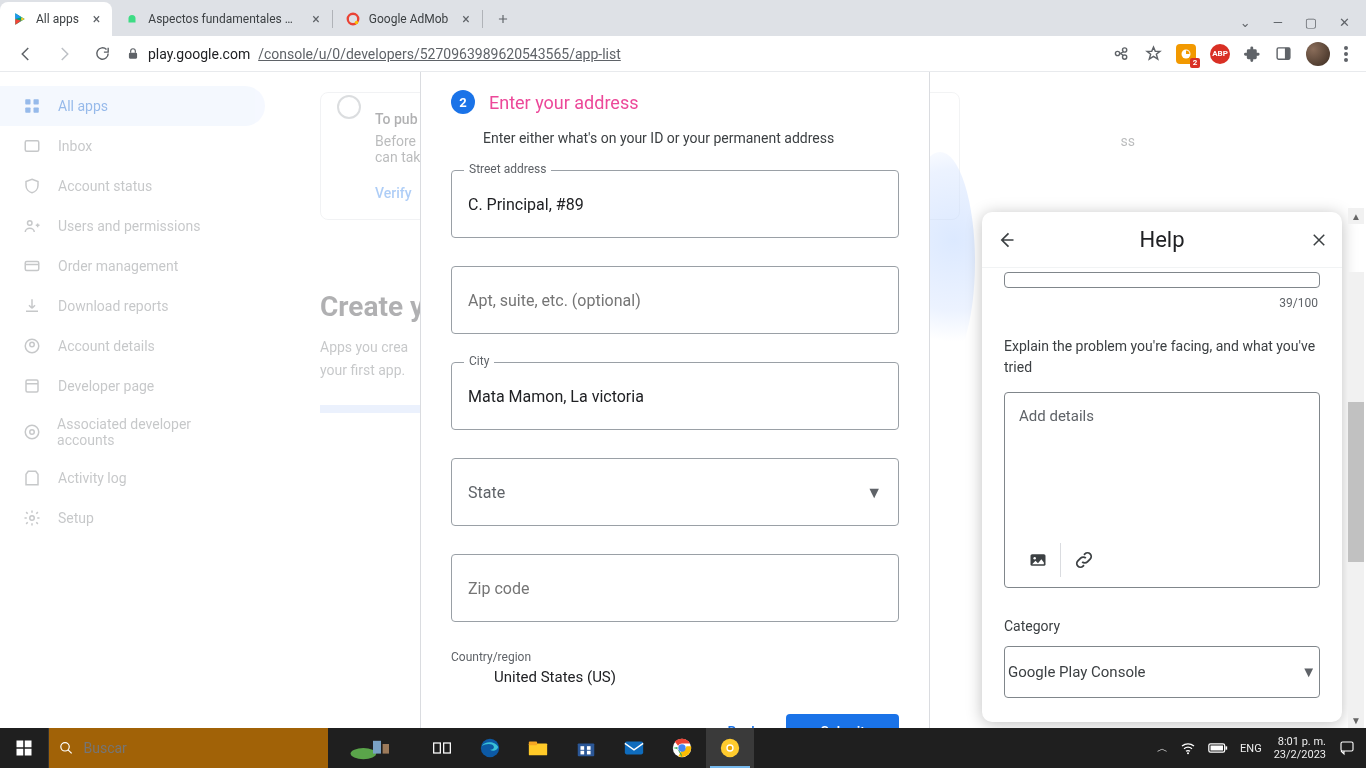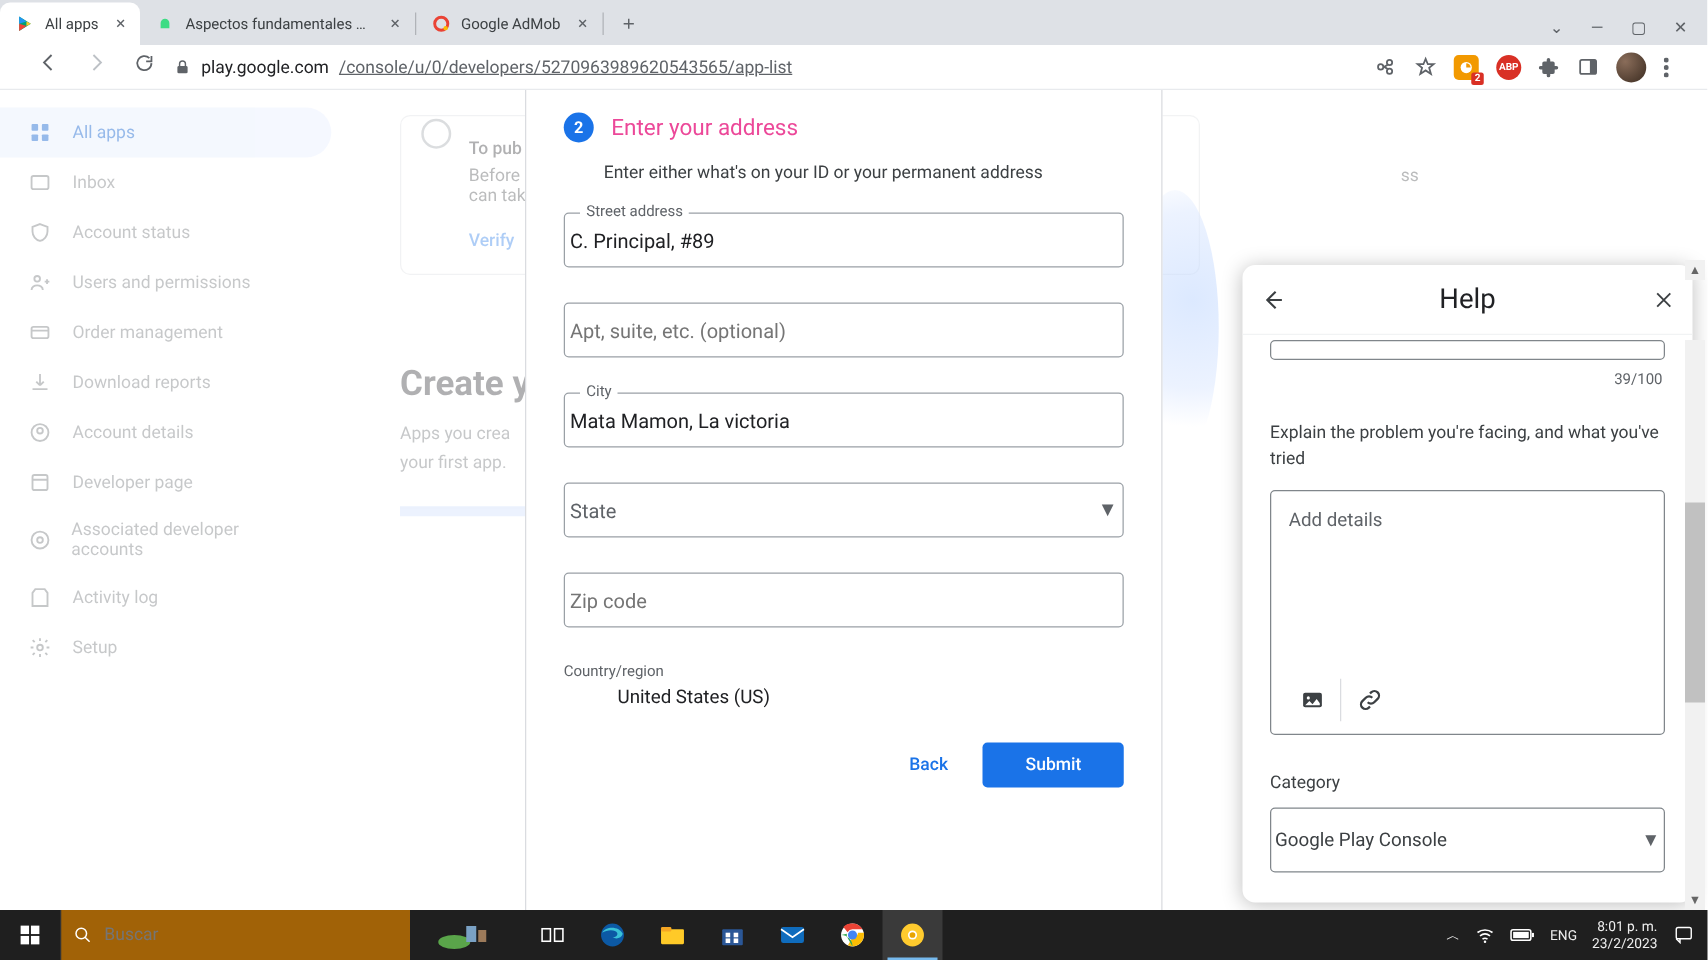--- a/index.html
+++ b/index.html
@@ -10,21 +10,21 @@
   .tab { height: 34px; display: flex; align-items: center; padding: 0 12px; font-size: 12px; color: #3c4043; gap: 8px; max-width: 240px; border-top-left-radius: 8px; border-top-right-radius: 8px; position: relative; }
   .tab.active { background: #fff; }
   .tab .favicon { width: 16px; height: 16px; display: flex; align-items: center; justify-content: center; }
   .tab .tab-title { white-space: nowrap; overflow: hidden; text-overflow: ellipsis; max-width: 150px; }
   .tab .close { color: #5f6368; font-size: 14px; margin-left: 6px; cursor: pointer; }
   .tab-sep { width: 1px; height: 18px; background: #b0b3b8; margin: 0 0px 8px 0; }
   .newtab { width: 28px; height: 28px; display: flex; align-items: center; justify-content: center; color: #5f6368; margin: 0 6px 3px 6px; border-radius: 50%; }
   .win-controls { margin-left: auto; display: flex; align-items: center; gap: 22px; padding: 0 16px 6px 0; color: #5f6368; }
   .win-controls span { font-size: 13px; }
 
-  .chrome-addr { height: 36px; background: #fff; border-bottom: 1px solid #e8eaed; display: flex; padding: 0 25px; gap: 10px; }
+  .chrome-addr { height: 36px; background: #fff; border-bottom: 1px solid #e8eaed; display: flex; align-items: center; padding: 0 12px; gap: 10px; }
   .nav-btn { width: 28px; height: 28px; display:flex; align-items:center; justify-content:center; color:#5f6368; border-radius:50%; }
   .nav-btn.disabled { color: #bdc1c6; }
   .omnibox { flex: 0 0 auto; display:flex; align-items:center; gap:8px; font-size:14px; color:#202124; }
   .lock { color:#5f6368; }
   .addr-host { color:#202124; }
   .addr-path { color:#5f6368;text-decoration:underline; }
   .addr-right { margin-left:auto; display:flex; align-items:center; gap:14px; color:#5f6368; padding-right:6px; }
   .ext-badge { width:20px; height:20px; border-radius:4px; display:flex; align-items:center; justify-content:center; font-size:10px; font-weight:bold; color:#fff; position:relative; }
   .ext1 { background:#f29900; }
   .ext1 .sub { position:absolute; bottom:-4px; right:-4px; background:#d93025; color:#fff; font-size:8px; width:10px; height:10px; border-radius:2px; line-height:10px; text-align:center;}
@@ -49,35 +49,35 @@
   .bg-h1 { font-size:28px; color:#202124; margin-top:70px; }
   .bg-p { font-size:14px; color:#5f6368; margin-top:14px; max-width:420px; line-height:1.5;}
   .bg-bar { height:8px; width:110px; background:#c8dafc; margin-top:24px;}
   .modal { position:absolute; left:420px; top:0; width:510px; bottom:0; background:#fff; border-left:1px solid #dadce0; border-right:1px solid #dadce0; box-shadow: 0 0 0 1000px rgba(255,255,255,0.0); overflow:hidden; }
   .modal-inner { padding: 8px 30px 0 30px; }
   .step-row { display:flex; align-items:center; gap:14px; margin: 10px 0 16px 0; }
   .step-circle { width:24px; height:24px; border-radius:50%; background:#1a73e8; color:#fff; font-size:13px; font-weight:bold; display:flex; align-items:center; justify-content:center; }
   .step-title { font-size:18px; color:#ec4899; }
   .step-desc { font-size:14px; color:#3c4043; margin: 0 0 24px 32px; }
 
-  .field { position:relative; border:1px solid #9aa0a6; border-radius:4px; height:44px; margin: 0 0 28px 0; display:flex; align-items:center; padding: 0 4px; }
+  .field { position:relative; border:1px solid #9aa0a6; border-radius:4px; height:68px; margin: 0 0 28px 0; display:flex; align-items:center; padding: 0 16px; }
   .field .float-label { position:absolute; top:-9px; left:12px; background:#fff; padding:0 5px; font-size:12px; color:#5f6368; }
   .field .value { font-size:16px; color:#202124; border:none; outline:none; width:100%; background:transparent;}
   .field .placeholder { color:#5f6368; }
   .field .chev { margin-left:auto; color:#5f6368; }
 
   .country-label { font-size:12px; color:#5f6368; margin: 4px 0 4px 0;}
   .country-val { font-size:15px; color:#202124;margin-left:43px; }
 
   .modal-actions { display:flex; gap:16px; justify-content:flex-end; margin-top:28px; align-items:center; }
   .btn-text { color:#1a73e8; font-weight:500; font-size:14px; background:none; border:none; padding:8px 12px; cursor:pointer;}
   .btn-primary { background:#1a73e8; color:#fff; font-weight:500; font-size:14px; border:none; border-radius:4px; padding: 10px 34px; cursor:pointer;}
 
   
-  .help { position:absolute; right:12px; top:140px; width:360px; height:510px; background:#fff; border-radius:10px; box-shadow: 0 2px 16px rgba(0,0,0,0.25); display:flex; flex-direction:column; overflow:hidden; }
+  .help { position:absolute; right:24px; top:140px; width:360px; height:510px; background:#fff; border-radius:10px; box-shadow: 0 2px 16px rgba(0,0,0,0.25); display:flex; flex-direction:column; overflow:hidden; }
   .help-header { display:flex; align-items:center; justify-content:center; height:56px; position:relative; border-bottom:1px solid #f1f3f4;}
   .help-header .back { position:absolute; left:14px; color:#3c4043; font-size:18px; cursor:pointer;}
   .help-header .close { position:absolute; right:14px; color:#3c4043; font-size:18px; cursor:pointer;}
   .help-header .title { font-family: "Google Sans", "Product Sans", Roboto, sans-serif; font-size:22px; color:#202124;}
   .help-body { padding: 4px 22px 0 22px; overflow:hidden; flex:1; position:relative;}
   .cut-box { border:1px solid #80868b; border-radius:4px; height:16px; margin-top:0; }
   .char-count { font-size:12px; color:#5f6368; text-align:right; margin:8px 2px 0 0;}
   .help-label { font-size:14px; color:#3c4043; margin: 26px 0 14px 0; line-height:1.5;}
   .details-box { border:1px solid #80868b; border-radius:4px; height:196px; display:flex; flex-direction:column; }
   .details-box .ph { padding:14px 14px; color:#5f6368; font-size:15px; flex:1;}

